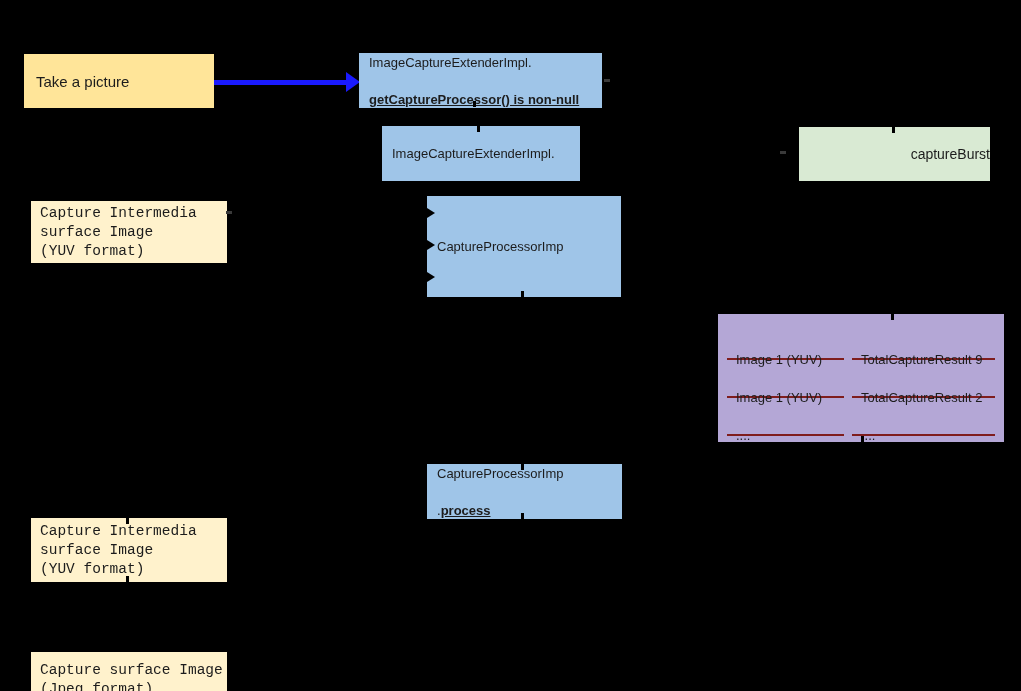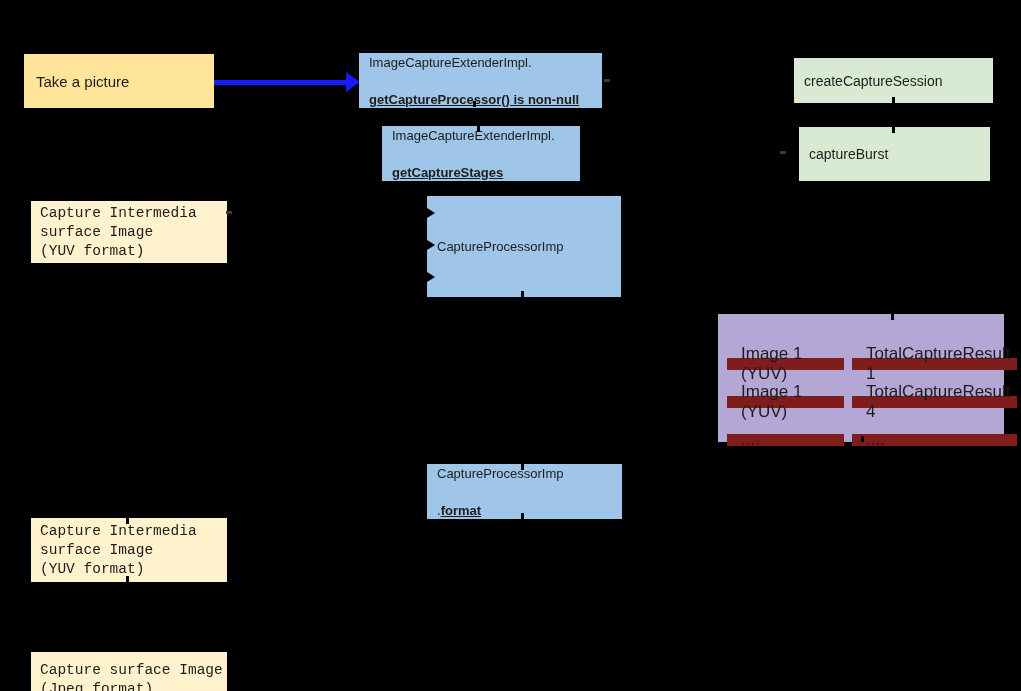--- a/index.html
+++ b/index.html
@@ -32,23 +32,23 @@
 
   .ptable {
     position: absolute; left: 718px; top: 314px; width: 286px; height: 128px;
     background: var(--table-purple, #b4a7d6);
     box-sizing: border-box; padding: 8px 9px;
     display: grid; grid-template-columns: 117px 1fr;
     column-gap: 8px; row-gap: 4px; grid-auto-rows: 34px;
   }
   .pcell {
     background: var(--cell-purple, #d9d2e9);
-    border: 6px solid #7f1d1d;
+    border: 1px solid #7f1d1d;
     display: flex; align-items: center;
-    padding-left: 8px; font-size: 17px; color: var(--text, #1c1c1c);
+    padding-left: 8px; font-size: 13px; color: var(--text, #1c1c1c);
     box-sizing: border-box;
     margin-top: 36px;
   }
 
   
   .tri {
     position: absolute; width: 0; height: 0;
     border-top: 5px solid transparent; border-bottom: 5px solid transparent;
     border-left: 8px solid #000;
   }
@@ -72,53 +72,49 @@
   <div class="arrow-line"></div>
   <div class="arrow-head"></div>
 
   <div class="box blue fs13" style="left:359px; top:53px; width:243px; height:55px; padding-left:10px;">
     <span class="ln">ImageCaptureExtenderImpl.</span>
     <span class="ln bold">getCaptureProcessor() is non-null</span>
   </div>
 
   <div class="box blue fs13" style="left:382px; top:126px; width:198px; height:55px; padding-left:10px;">
     <span class="ln">ImageCaptureExtenderImpl.</span>
-    <span class="ln bold">getCaptureStages</span>
   </div>
 
   <div class="box yellow-light fs145" style="left:31px; top:201px; width:196px; height:62px; padding-left:9px;">
     <span class="ln">Capture Intermedia</span>
     <span class="ln">surface Image</span>
     <span class="ln">(YUV format)</span>
   </div>
 
   <div class="box blue fs13" style="left:427px; top:196px; width:194px; height:101px; padding-left:10px;">
     <span class="ln">CaptureProcessorImp</span>
   </div>
 
-  <div class="box green fs14" style="left:794px; top:58px; width:199px; height:45px; padding-left:10px;">
-    <span class="ln">createCaptureSession</span>
-  </div>
 
-  <div class="box green fs14" style="left:799px; top:127px; width:191px; height:54px; padding-left:10px;">
+  <div class="box green fs14" style="left:799px; top:127px; width:191px; height:54px; padding-left:10px;text-align:right;">
     <span class="ln">captureBurst</span>
   </div>
 
   <div class="ptable">
     <div class="pcell">Image 1 (YUV)</div>
-    <div class="pcell">TotalCaptureResult 1</div>
+    <div class="pcell">TotalCaptureResult 9</div>
     <div class="pcell">Image 1 (YUV)</div>
-    <div class="pcell">TotalCaptureResult 4</div>
+    <div class="pcell">TotalCaptureResult 2</div>
     <div class="pcell">....</div>
     <div class="pcell">....</div>
   </div>
 
   <div class="box blue fs13" style="left:427px; top:464px; width:195px; height:55px; padding-left:10px;">
     <span class="ln">CaptureProcessorImp</span>
-    <span class="ln"><span>.</span><span class="bold">format</span></span>
+    <span class="ln"><span>.</span><span class="bold">process</span></span>
   </div>
 
   <div class="box yellow-light fs145" style="left:31px; top:518px; width:196px; height:64px; padding-left:9px;">
     <span class="ln">Capture Intermedia</span>
     <span class="ln">surface Image</span>
     <span class="ln">(YUV format)</span>
   </div>
 
   <div class="box yellow-light fs145" style="left:31px; top:652px; width:196px; height:56px; padding-left:9px;">
     <span class="ln">Capture surface Image</span>

